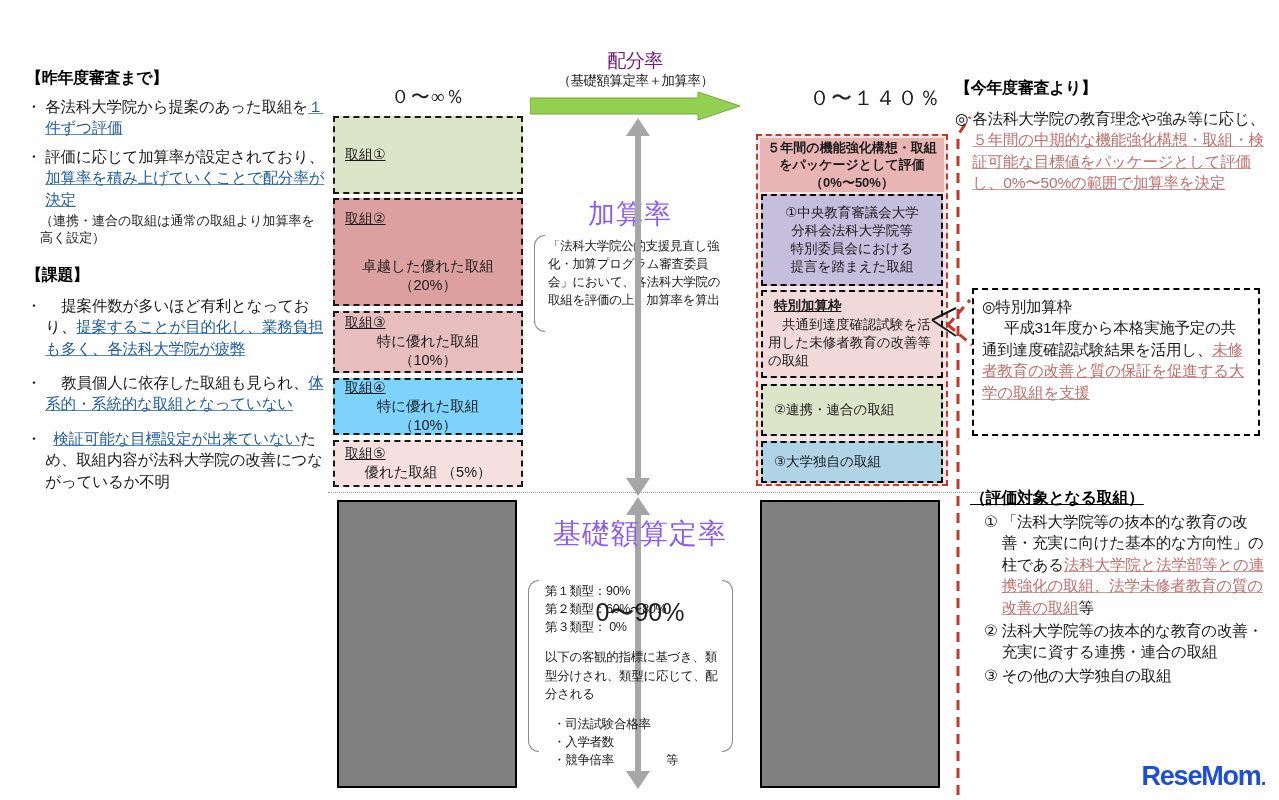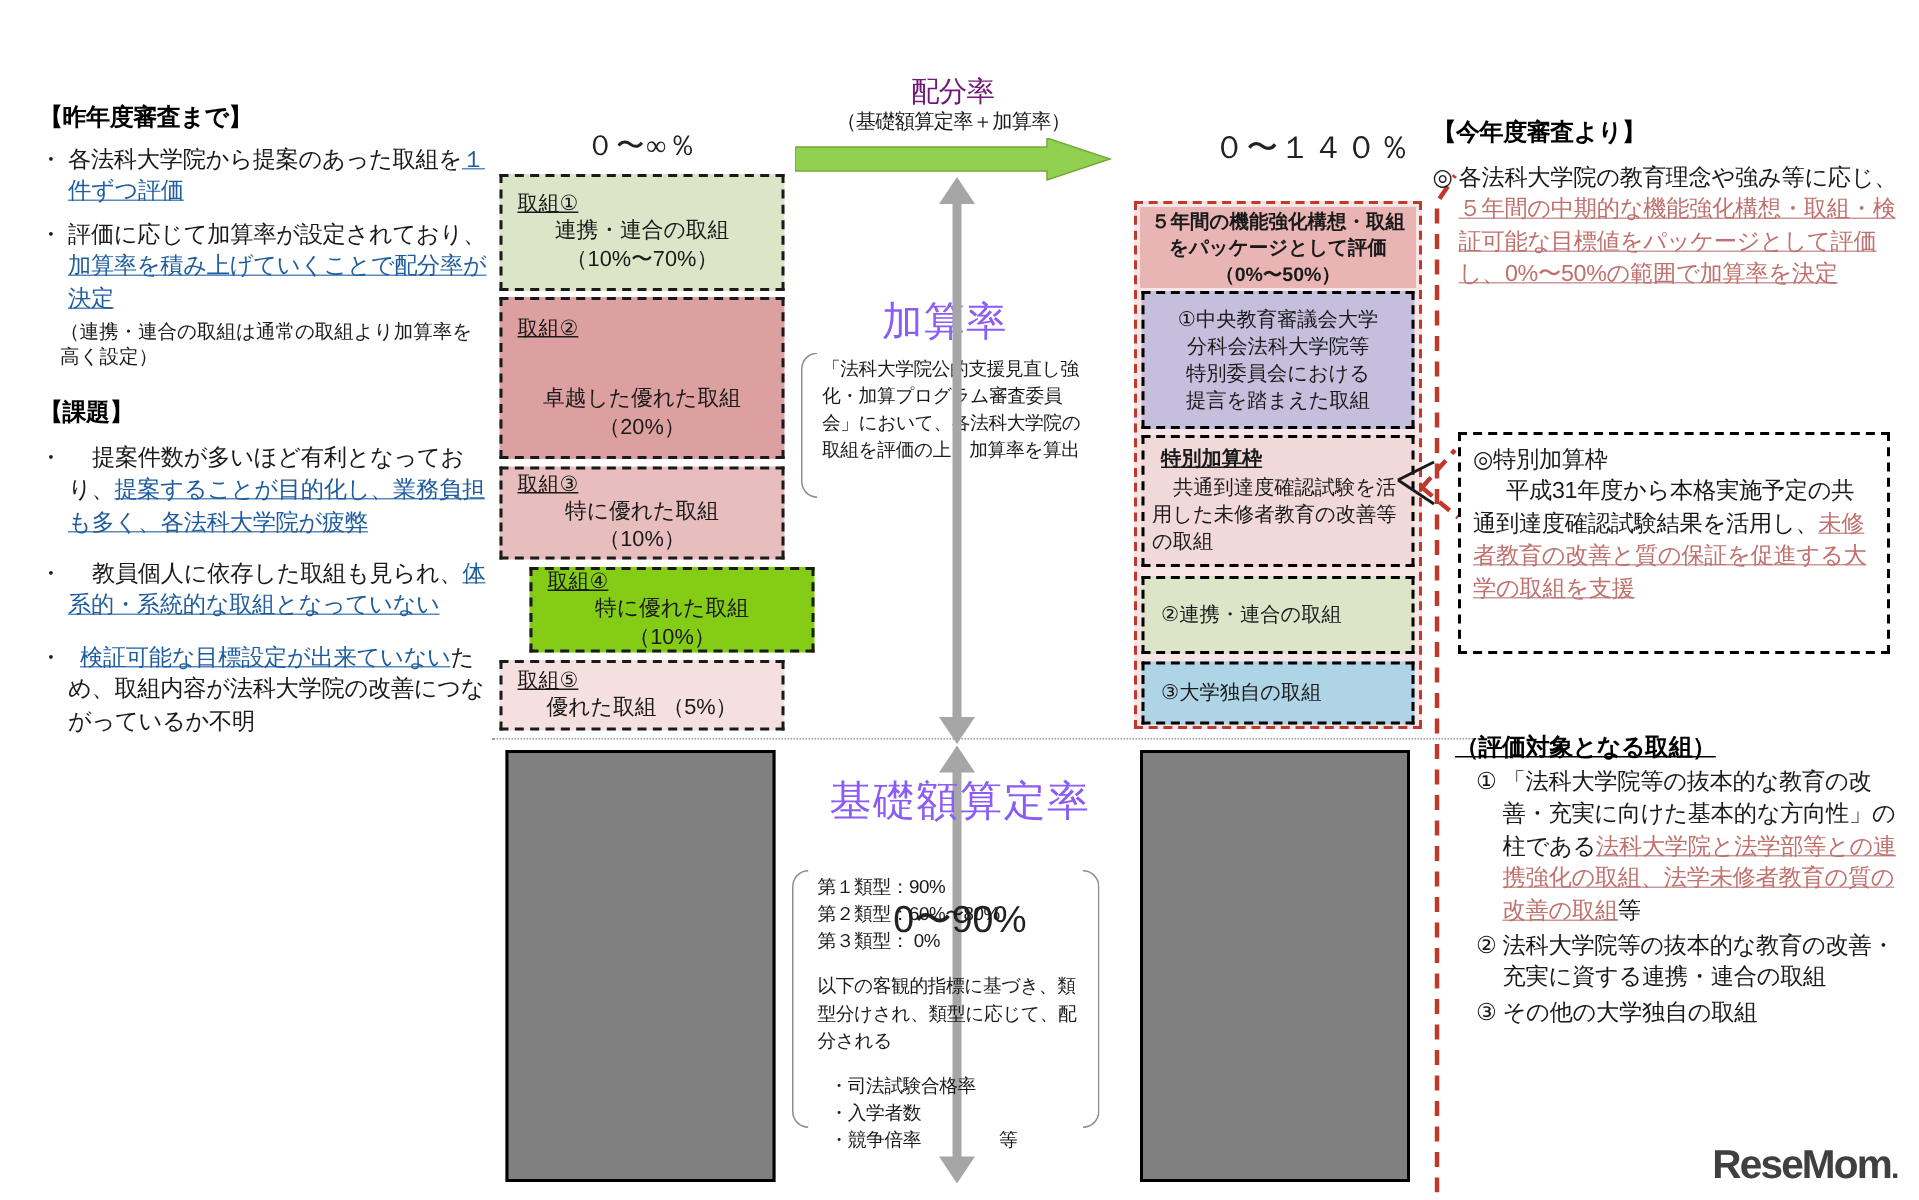--- a/index.html
+++ b/index.html
@@ -84,21 +84,21 @@
     border-right:none; border-radius:14px 0 0 14px;
   }
   .brace-r {
     position:absolute; border:1.5px solid #8d8d8d;
     border-left:none; border-radius:0 14px 14px 0;
   }
 
   
   #watermark {
     position:absolute; right:14px; bottom:8px;
-    font-size:27px; font-weight:bold; color:#404040;
+    font-size:27px; font-weight:bold; color:#1d4ed8;
     letter-spacing:-1.2px; font-family:"Liberation Sans",sans-serif;
   }
   #watermark .dot { font-size:20px; }
 
   .dashred { border: 2.5px dashed #c0392b; }
   .dashblack { border: 2.5px dashed #000; }
 </style>
 </head>
 <body>
 
@@ -133,37 +133,35 @@
     <div class="bullet-row" style="margin-top:13px;">
       <span class="bodytext bullet-mark">・</span>
       <span class="bodytext"><span style="display:inline-block;width:8px"></span><span class="u-blue">検証可能な目標設定が出来ていない</span><span>ため、取組内容が法科大学院の改善につながっているか不明</span></span>
     </div>
   </div>
 
   <div class="abs pct-cap" style="left:333px; top:84px; width:190px;">０〜∞％</div>
 
   <div class="sbox" style="left:333px; top:116px; width:190px; height:78px; background:#dde5c9;">
     <div class="t1">取組①</div>
-    <div class="t2" style="white-space:pre-line;">連携・連合の取組
-（10%〜70%）</div>
   </div>
 
   <div class="sbox" style="left:333px; top:198px; width:190px; height:108px; background:#dda0a0;">
     <div class="t1">取組②</div>
     <div class="t2" style="white-space:pre-line;margin-top:29px;">卓越した優れた取組
 （20%）</div>
   </div>
 
   <div class="sbox" style="left:333px; top:311px; width:190px; height:62px; background:#e8bdbd;">
     <div class="t1">取組③</div>
     <div class="t2" style="white-space:pre-line;">特に優れた取組
 （10%）</div>
   </div>
 
-  <div class="sbox" style="left:333px; top:378px; width:190px; height:57px; background:#84cc16;margin-left:20px;">
+  <div class="sbox" style="left:333px; top:378px; width:190px; height:57px; background:#7dd3fc;">
     <div class="t1">取組④</div>
     <div class="t2" style="white-space:pre-line;">特に優れた取組
 （10%）</div>
   </div>
 
   <div class="sbox" style="left:333px; top:440px; width:190px; height:47px; background:#f6dfdf;">
     <div class="t1">取組⑤</div>
     <div class="t2" style="white-space:pre-line;">優れた取組 （5%）</div>
   </div>
 

